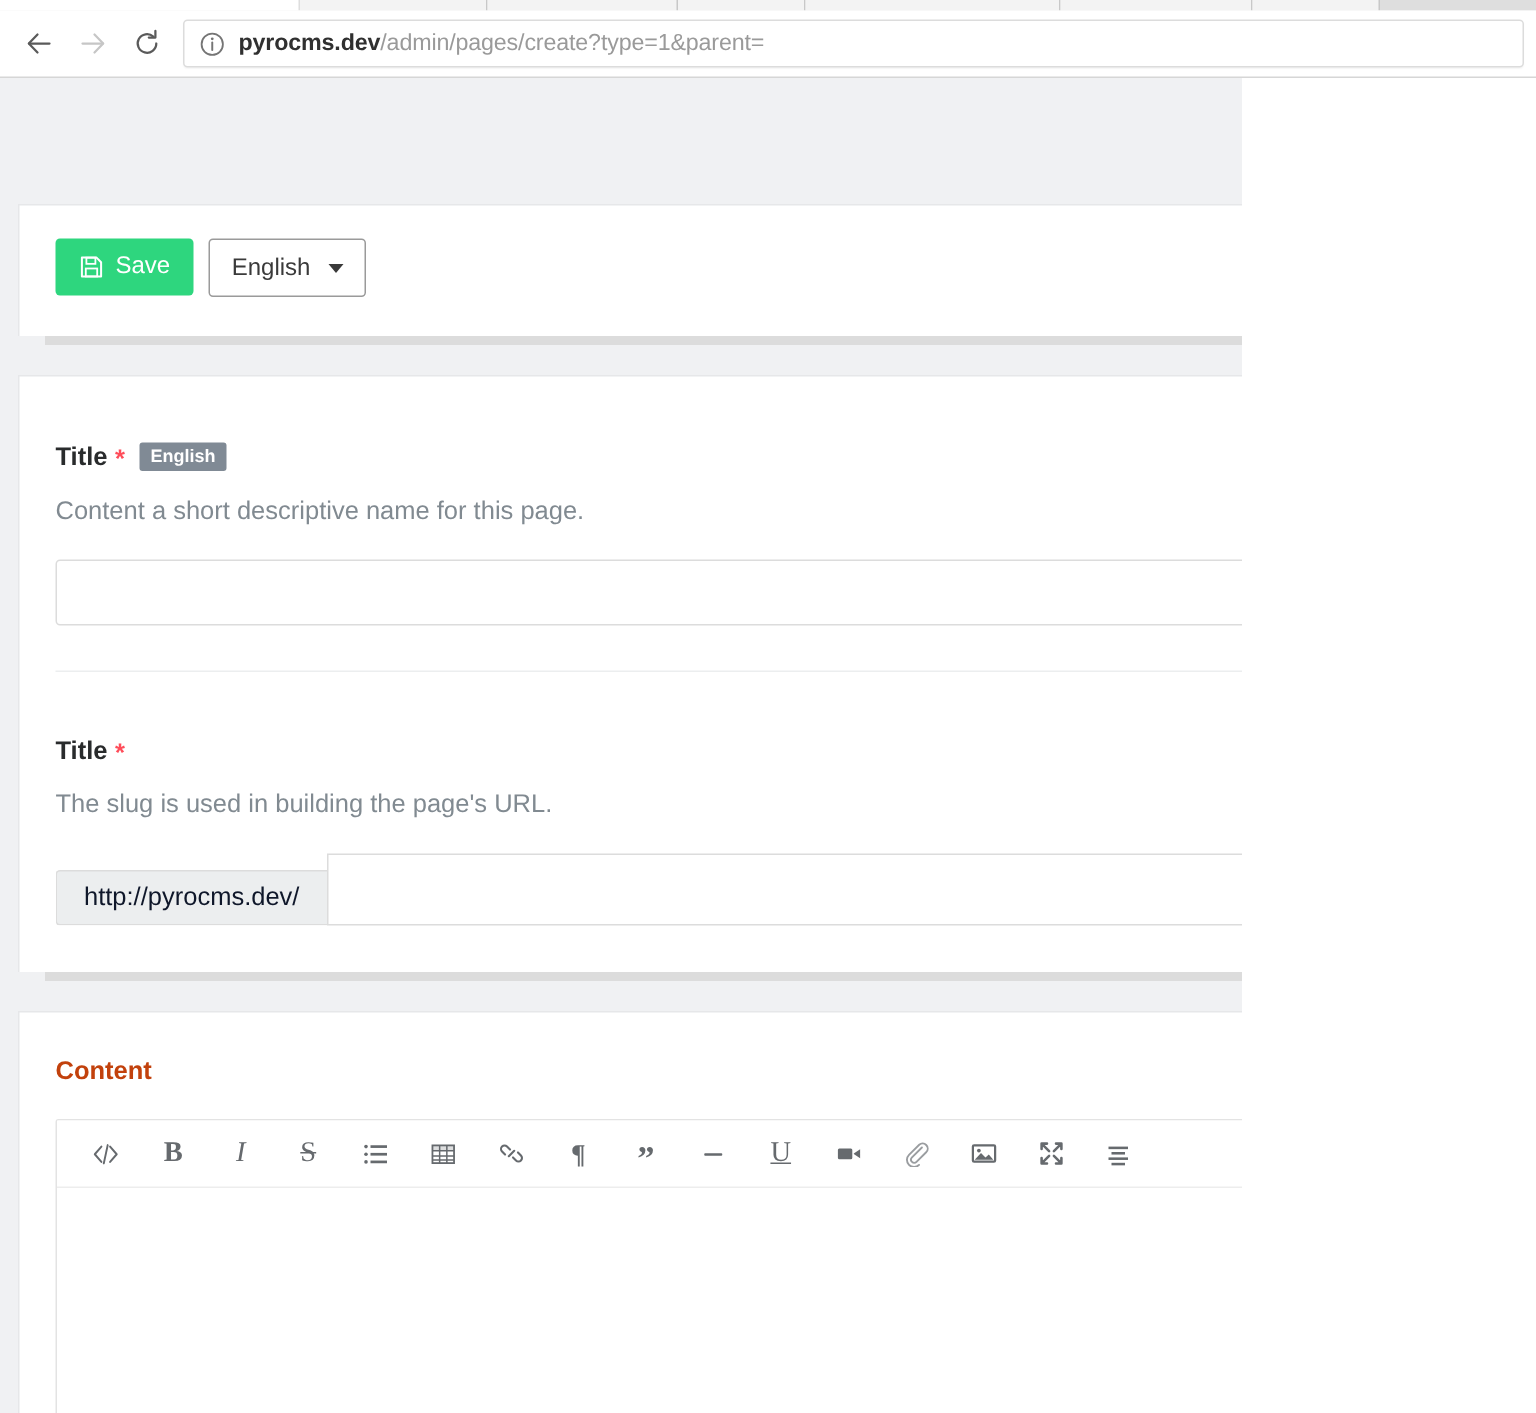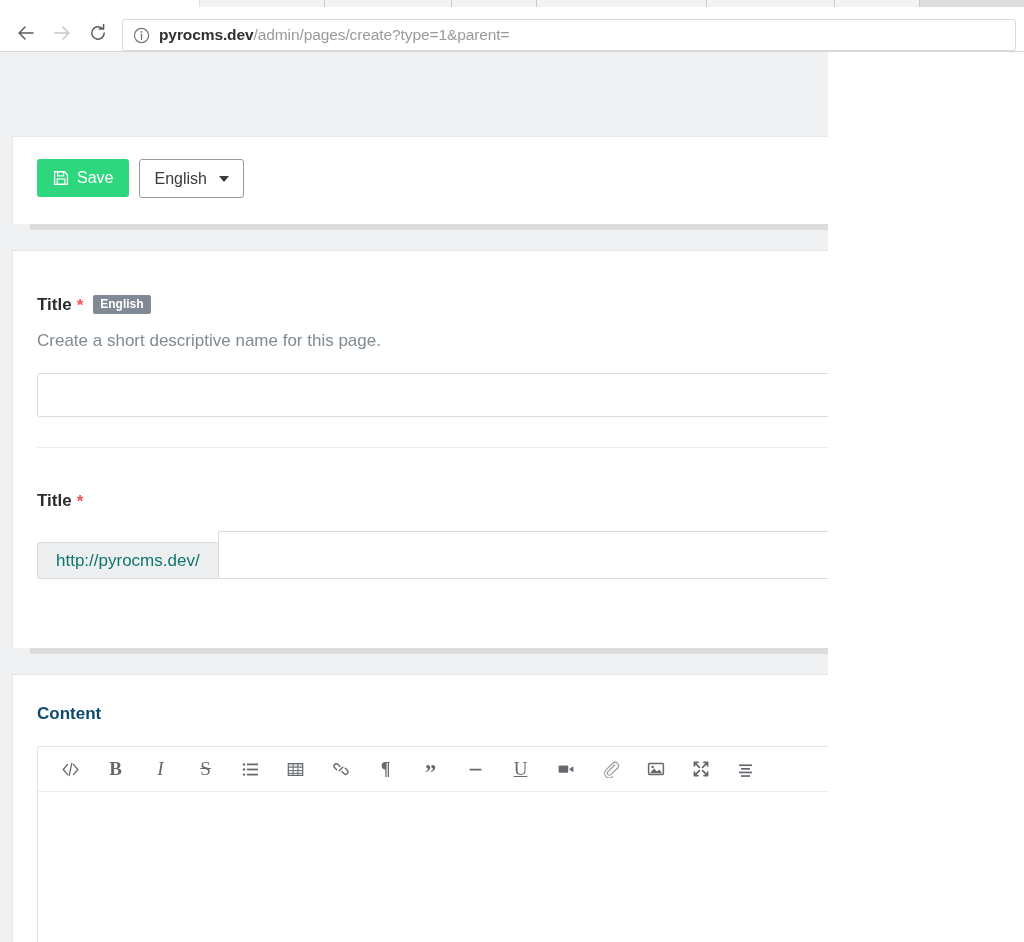--- a/index.html
+++ b/index.html
@@ -45,21 +45,21 @@
     background: #dedede;
   }
 
   #toolbar-row {
     position: absolute;
     top: 7px; left: 0;
     width: 1024px;
     height: 44px;
     background: #ffffff;
     display: flex;
-    align-items: flex-end;
+    align-items: center;
     padding: 0 8px;
   }
 
   .nav-btn {
     width: 36px; height: 36px;
     display: flex; align-items: center; justify-content: center;
     border: none; background: transparent;
     cursor: pointer;
     flex: 0 0 auto;
   }
@@ -252,21 +252,21 @@
   }
   .input-group-addon {
     background: #eceeef;
     border: 1px solid #dcdcdc;
     border-right: none;
     border-radius: 3px 0 0 3px;
     display: flex;
     align-items: center;
     padding: 0 18px;
     font-size: 17px;
-    color: #0f766e;
+    color: #0f172a;
     margin-top: 11px;
   }
   .input-group .text-input {
     margin-top: 0;
     height: 48px;
     border-radius: 0 3px 3px 0;
     flex: 1 1 auto;
     width: auto;
   }
 
@@ -274,21 +274,21 @@
   #panel-content {
     top: 622px;
     height: 320px;
     padding: 0 24px;
   }
 
   #content-label {
     padding-top: 30px;
     font-size: 17px;
     font-weight: bold;
-    color: #0c4a6e;
+    color: #c2410c;
     line-height: 1;
   }
 
   #editor {
     margin-top: 24px;
     border: 1px solid #e3e3e3;
     border-radius: 2px;
     background: #ffffff;
     width: 1100px;
   }
@@ -408,31 +408,32 @@
   </div>
 
   <div class="panel" id="panel-fields">
 
     <div class="field">
       <div class="field-label">
         <span>Title</span>
         <span class="req">*</span>
         <span class="locale-badge">English</span>
       </div>
-      <div class="field-help">Create a short descriptive name for this page.</div>
+      <div class="field-help">Content a short descriptive name for this page.</div>
       <input class="text-input" type="text" value="" style="">
     </div>
 
     <div class="divider"></div>
 
     <div class="field">
       <div class="field-label">
         <span>Title</span>
         <span class="req">*</span>
       </div>
+      <div class="field-help">The slug is used in building the page's URL.</div>
       <div class="input-group">
         <span class="input-group-addon">http://pyrocms.dev/</span>
         <input class="text-input" type="text" value="" style="">
       </div>
     </div>
   </div>
 
   <div class="hscroll" style="top:596px;">
     <div class="thumb"></div>
   </div>

